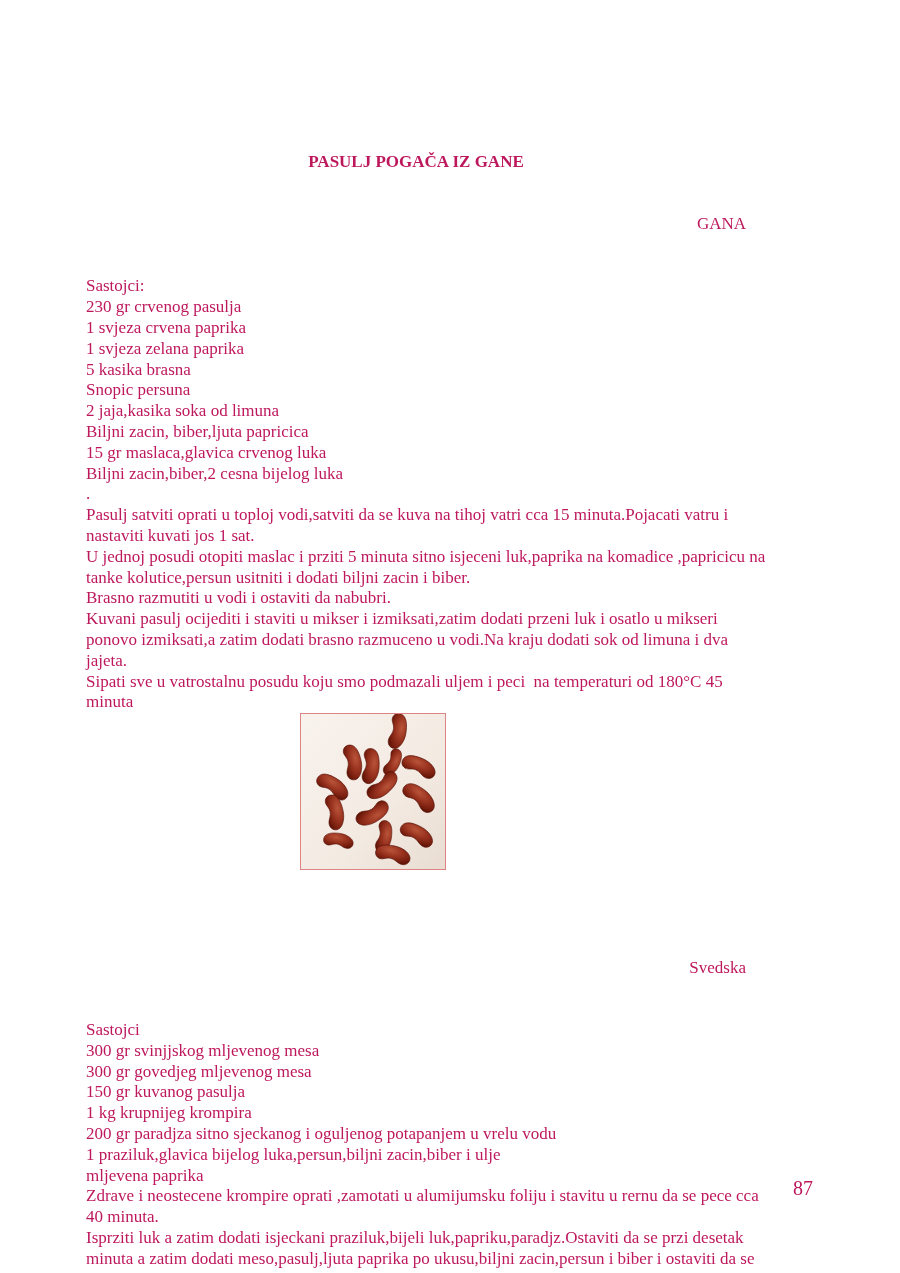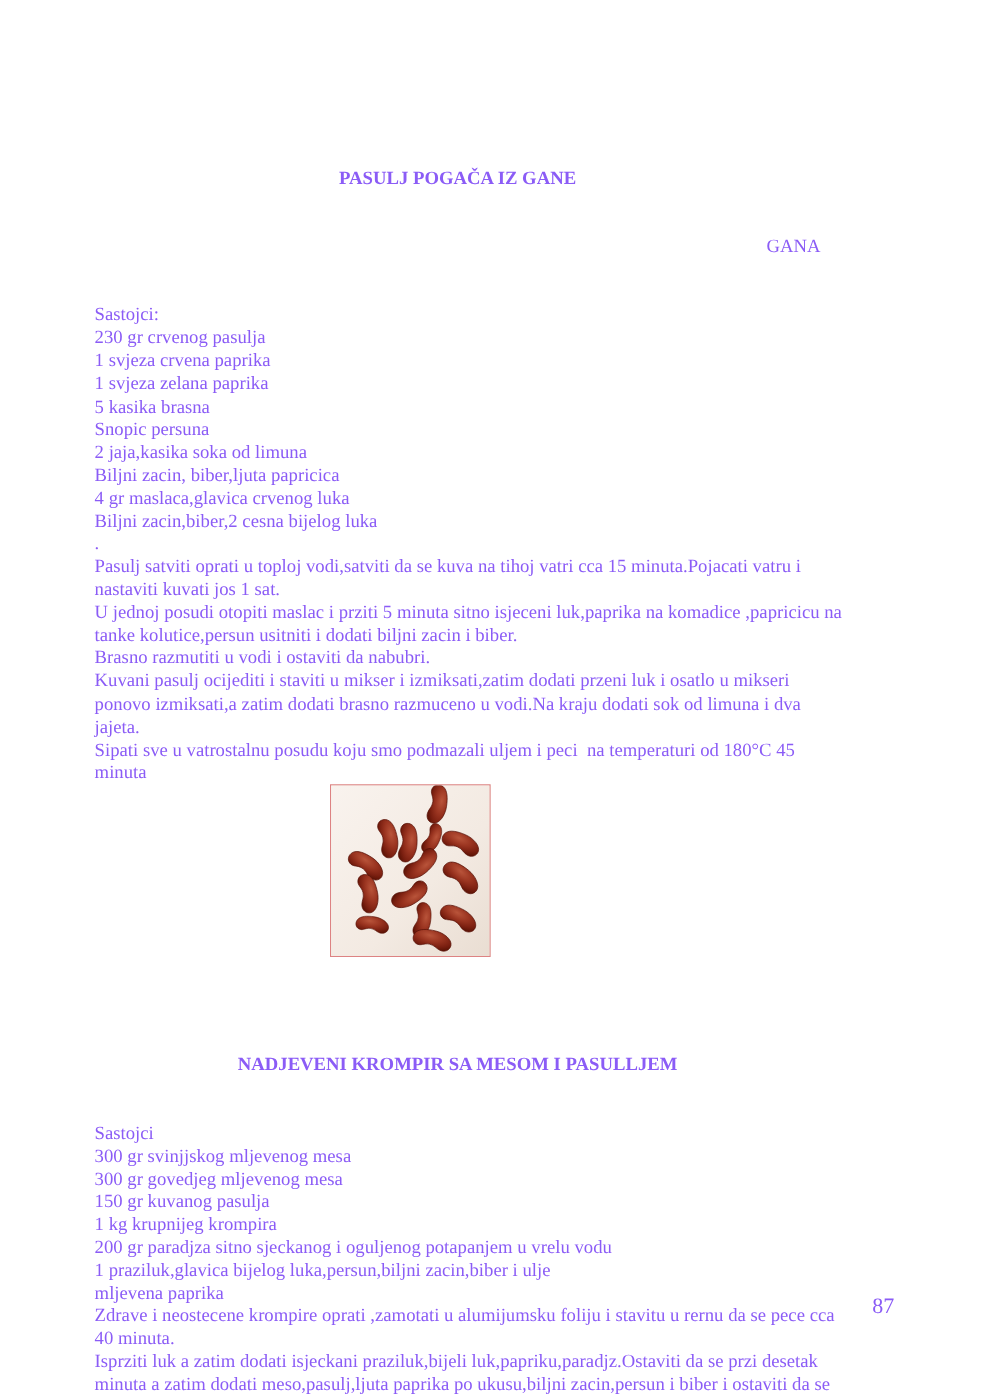--- a/index.html
+++ b/index.html
@@ -8,21 +8,21 @@
     background: #ffffff;
   }
   .page {
     position: relative;
     width: 900px;
     height: 1273px;
     background: #ffffff;
     font-family: "Liberation Serif", "DejaVu Serif", serif;
     font-size: 17px;
     line-height: 20.8px;
-    color: #8b5cf6;
+    color: #be185d;
     overflow: hidden;
   }
   .content {
     position: absolute;
     left: 86px;
     top: 110px;
     width: 744px;
   }
   .heading {
     width: 660px;
@@ -69,21 +69,21 @@
     </div>
 
     <div class="lines">Sastojci:
 230 gr crvenog pasulja
 1 svjeza crvena paprika
 1 svjeza zelana paprika
 5 kasika brasna
 Snopic persuna
 2 jaja,kasika soka od limuna
 Biljni zacin, biber,ljuta papricica
-4 gr maslaca,glavica crvenog luka
+15 gr maslaca,glavica crvenog luka
 Biljni zacin,biber,2 cesna bijelog luka
 .</div>
 
     <div class="lines">Pasulj satviti oprati u toploj vodi,satviti da se kuva na tihoj vatri cca 15 minuta.Pojacati vatru i
 nastaviti kuvati jos 1 sat.
 U jednoj posudi otopiti maslac i prziti 5 minuta sitno isjeceni luk,paprika na komadice ,papricicu na
 tanke kolutice,persun usitniti i dodati biljni zacin i biber.
 Brasno razmutiti u vodi i ostaviti da nabubri.
 Kuvani pasulj ocijediti i staviti u mikser i izmiksati,zatim dodati przeni luk i osatlo u mikseri
 ponovo izmiksati,a zatim dodati brasno razmuceno u vodi.Na kraju dodati sok od limuna i dva
@@ -121,21 +121,21 @@
         <use href="#bean" transform="translate(21,119) rotate(10 19 9) scale(0.85)"></use>
         <use href="#bean" transform="translate(63,115) rotate(100 19 9) scale(0.9)"></use>
         <use href="#bean" transform="translate(97,111) rotate(30 19 9)"></use>
         <use href="#bean" transform="translate(73,131) rotate(15 19 9)"></use>
       </svg>
     </div>
 
     <div class="gap"></div>
 
     <div class="heading">
-      <div class="title">NADJEVENI KROMPIR SA MESOM I PASULLJEM</div>
+      <div class="subtitle">Svedska</div>
     </div>
 
     <div class="lines">Sastojci
 300 gr svinjjskog mljevenog mesa
 300 gr govedjeg mljevenog mesa
 150 gr kuvanog pasulja
 1 kg krupnijeg krompira
 200 gr paradjza sitno sjeckanog i oguljenog potapanjem u vrelu vodu
 1 praziluk,glavica bijelog luka,persun,biljni zacin,biber i ulje
 mljevena paprika</div>

